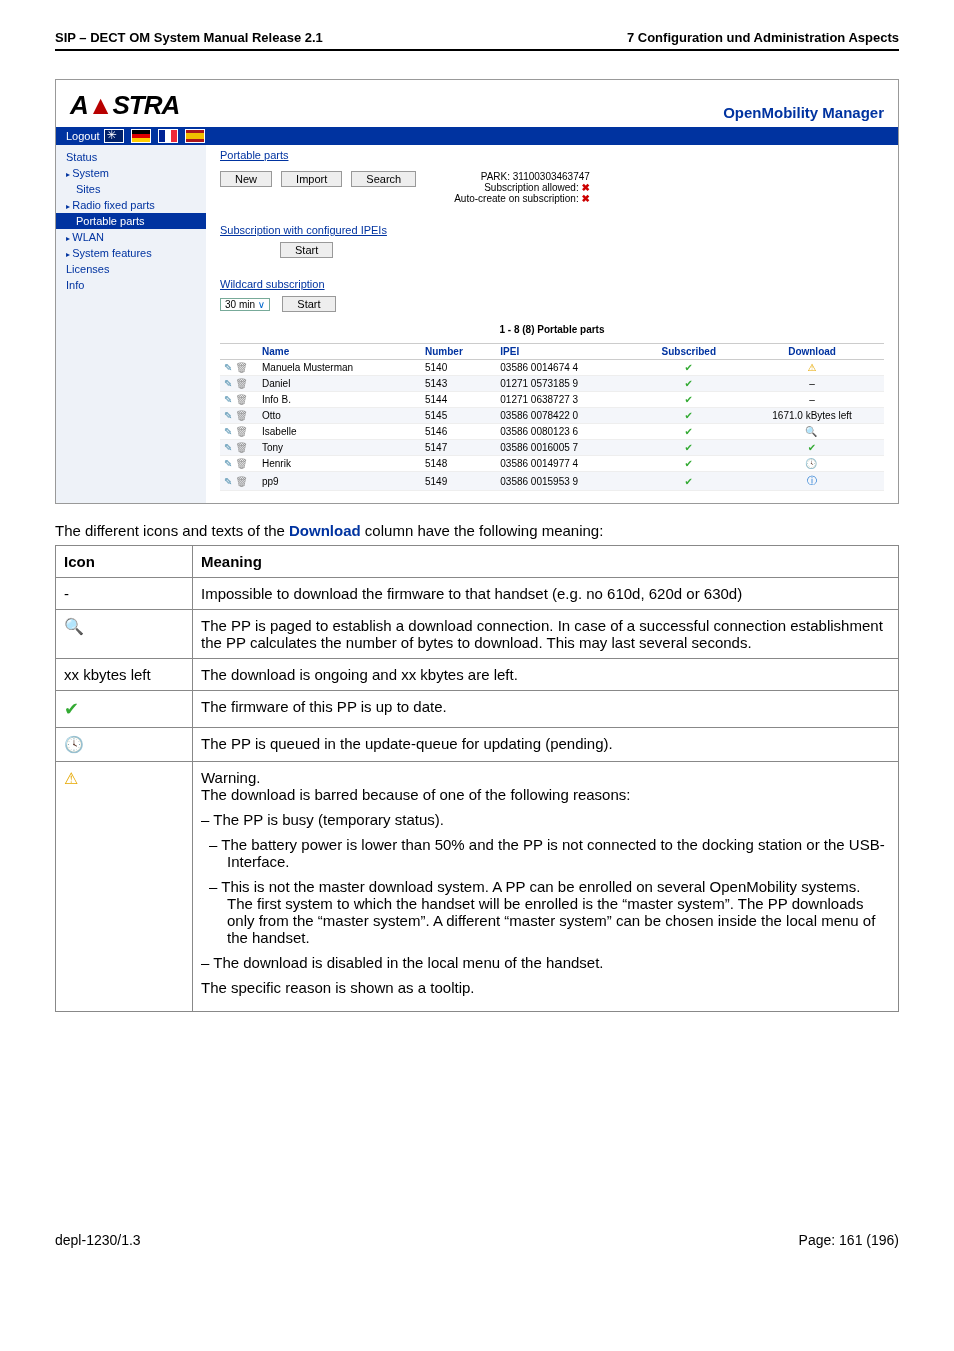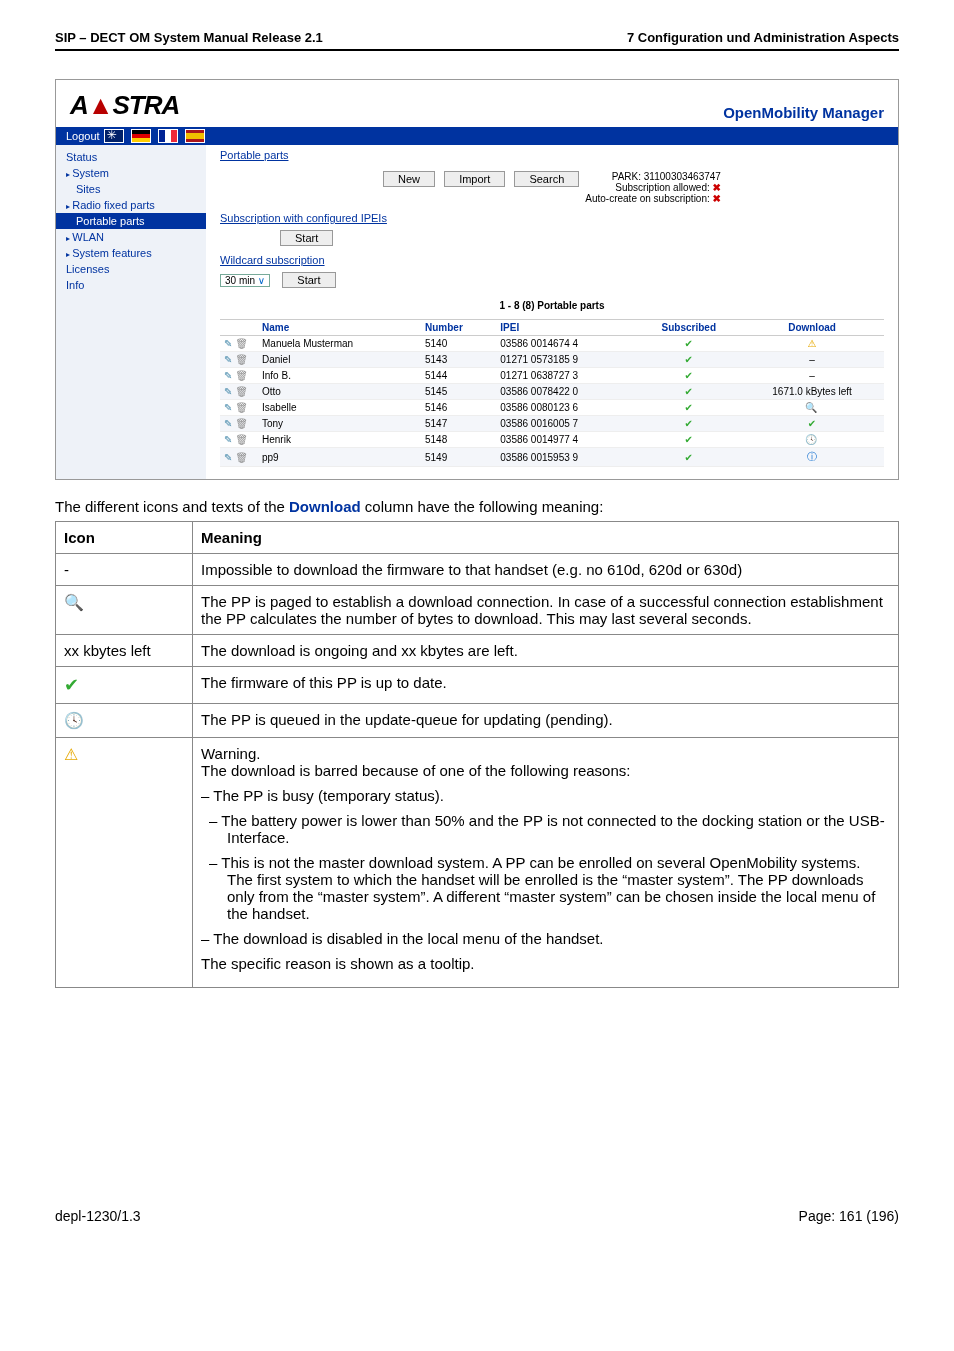--- a/index.html
+++ b/index.html
@@ -107,34 +107,35 @@
   .omm-btn {
     display:inline-block;
     border:1px solid #999;
     background:#eee;
     padding:1px 14px;
     font-size:11px;
     margin-right:6px;
   }
   .omm-row1 {
     display:flex;
-    justify-content:center;
+    justify-content:flex-start;
     align-items:flex-start;
     margin:10px 0 6px 0;
+    gap:32px;
   }
   .omm-row1-right {
     text-align:right;
     font-size:10px;
   }
   .omm-row1-right .x { color:#c00; font-weight:bold; }
   .omm-sect {
     color:#0033a0;
     text-decoration:underline;
     font-size:11px;
-    margin-top:8px;
+    margin-top:20px;
     display:block;
   }
   .omm-select {
     border:1px solid #7a9; font-size:10px; padding:0 4px;
   }
   .omm-tbl {
     width:100%;
     border-collapse:collapse;
     font-size:10px;
     margin-top:6px;

